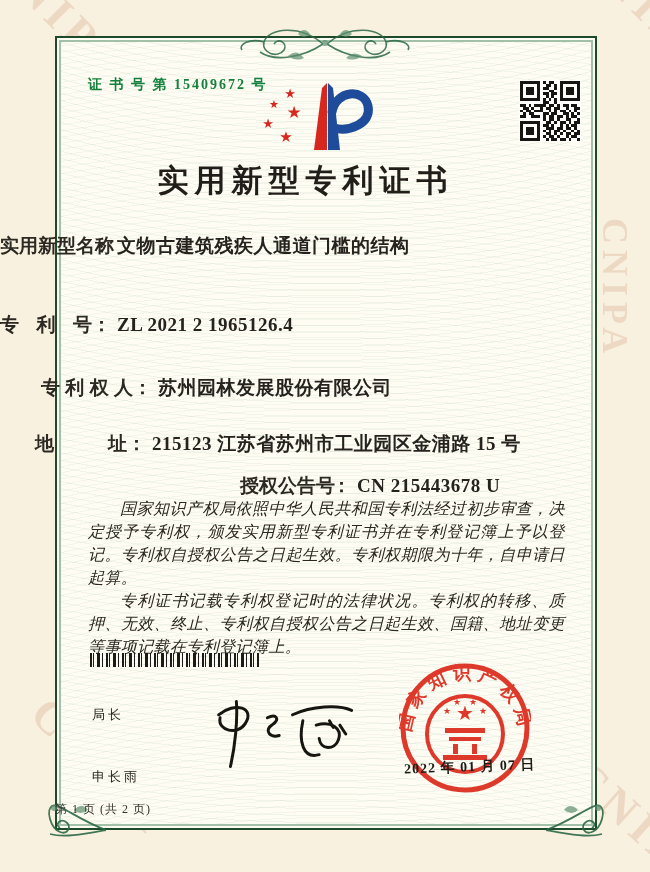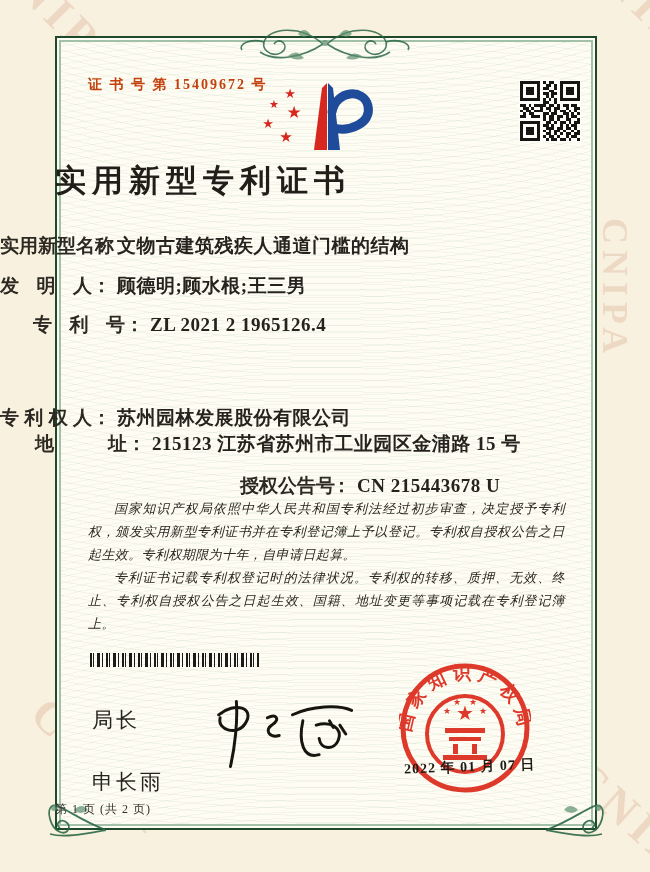--- a/index.html
+++ b/index.html
@@ -46,72 +46,72 @@
 
   
   .ornament-top { position:absolute; left:230px; top:20px; width:190px; height:48px; }
   .ornament-corner { position:absolute; width:66px; height:42px; }
   .ornament-corner.left  { left:44px;  top:798px; }
   .ornament-corner.right { left:542px; top:798px; transform:scaleX(-1); }
 
   
   .cert-no {
     position:absolute; left:88px; top:76px;
-    font-size:14px; letter-spacing:2px; color:#c2410c; font-weight:600;
+    font-size:14px; letter-spacing:2px; color:#15803d; font-weight:600;
   }
   .logo { position:absolute; left:252px; top:80px; width:146px; height:76px; }
   .qr {
     position:absolute; left:519px; top:80px; width:62px; height:62px;
     display:grid; grid-template-columns:repeat(21,1fr); grid-auto-rows:1fr;
     background:#fdfdfb; padding:1px;
   }
   .qr i { display:block; }
   .qr i.on { background:#161511; }
 
   .title {
     position:absolute; left:55px; top:160px; width:501px;
-    font-size:31px; font-weight:bold;
+    text-align:center; font-size:31px; font-weight:bold;
     letter-spacing:6px; color:#211e19;
   }
   .frow { position:absolute; left:0; width:478px; font-size:19px; color:#26231e; white-space:nowrap; }
-  .frow.r0 { top:233px; } .frow.r1 { top:273px; } .frow.r2 { top:312px;margin-left:33px; }
-  .frow.r3 { top:352px; } .frow.r4 { top:405px; } .frow.r5 { top:431px;margin-left:35px; }
+  .frow.r0 { top:233px; } .frow.r1 { top:273px; } .frow.r2 { top:312px; }
+  .frow.r3 { top:352px; } .frow.r4 { top:375px;padding-left:41px; } .frow.r5 { top:431px;margin-left:35px; }
   .frow.grant { top:469px; }
   .flabel {
     display:inline-block; width:92px;
     text-align:justify; text-align-last:justify;
     font-weight:600; color:#2c2923; vertical-align:bottom;
   }
   .colon { font-weight:600; color:#2c2923; }
   .fvalue { margin-left:6px; font-weight:600; letter-spacing:0.5px; }
   .grant-no { position:absolute; left:240px; top:4px; white-space:nowrap; }
 
   
   .body-text {
     position:absolute; left:88px; top:497px; width:477px;
-    font-size:13px; line-height:23px; letter-spacing:0.4px;
+    font-size:16px; line-height:23px; letter-spacing:0.4px;
     color:#2a2620; text-align:justify; font-style:italic;
   }
   .body-text p { text-indent:2em; }
 
   
   .barcode {
     position:absolute; left:90px; top:653px; width:169px; height:14px;
     background-image:repeating-linear-gradient(90deg,
       #1c1b18 0 2px, transparent 2px 3px,
       #1c1b18 3px 4px, transparent 4px 7px,
       #1c1b18 7px 10px, transparent 10px 12px,
       #1c1b18 12px 13px, transparent 13px 16px);
   }
 
   
   .signer-title, .signer-name {
     position:absolute; left:92px;
     font-family:"Liberation Sans", sans-serif;
-    font-size:21px; color:#26241f; letter-spacing:3px;
+    font-size:13px; color:#26241f; letter-spacing:3px;
   }
   .signer-title { top:706px; }
   .signer-name  { top:768px; }
   .signature { position:absolute; left:192px; top:690px; width:170px; height:88px; }
 
   
   .seal { position:absolute; left:399px; top:662px; width:132px; height:132px; opacity:0.92; }
   .seal-date {
     position:absolute; left:404px; top:758px; width:140px;
     font-size:14px; font-weight:600; color:#1d1b16; letter-spacing:1px;
@@ -637,23 +637,20 @@
       <i class="on"></i>
       <i></i>
       <i></i>
       <i class="on"></i>
     </div>
 
   <div class="title">实用新型专利证书</div>
 
   <div class="frow r0">
     <span class="flabel">实用新型名称</span><span class="colon">：</span><span class="fvalue">文物古建筑残疾人通道门槛的结构</span>
-  </div>
-  <div class="frow r1">
-    <span class="flabel">发明人</span><span class="colon">：</span><span class="fvalue">顾德明;顾水根;王三男</span>
   </div>
   <div class="frow r2">
     <span class="flabel">专利号</span><span class="colon">：</span><span class="fvalue">ZL 2021 2 1965126.4</span>
   </div>
   <div class="frow r4">
     <span class="flabel">专利权人</span><span class="colon">：</span><span class="fvalue">苏州园林发展股份有限公司</span>
   </div>
   <div class="frow r5">
     <span class="flabel">地址</span><span class="colon">：</span><span class="fvalue">215123 江苏省苏州市工业园区金浦路 15 号</span>
   </div>

